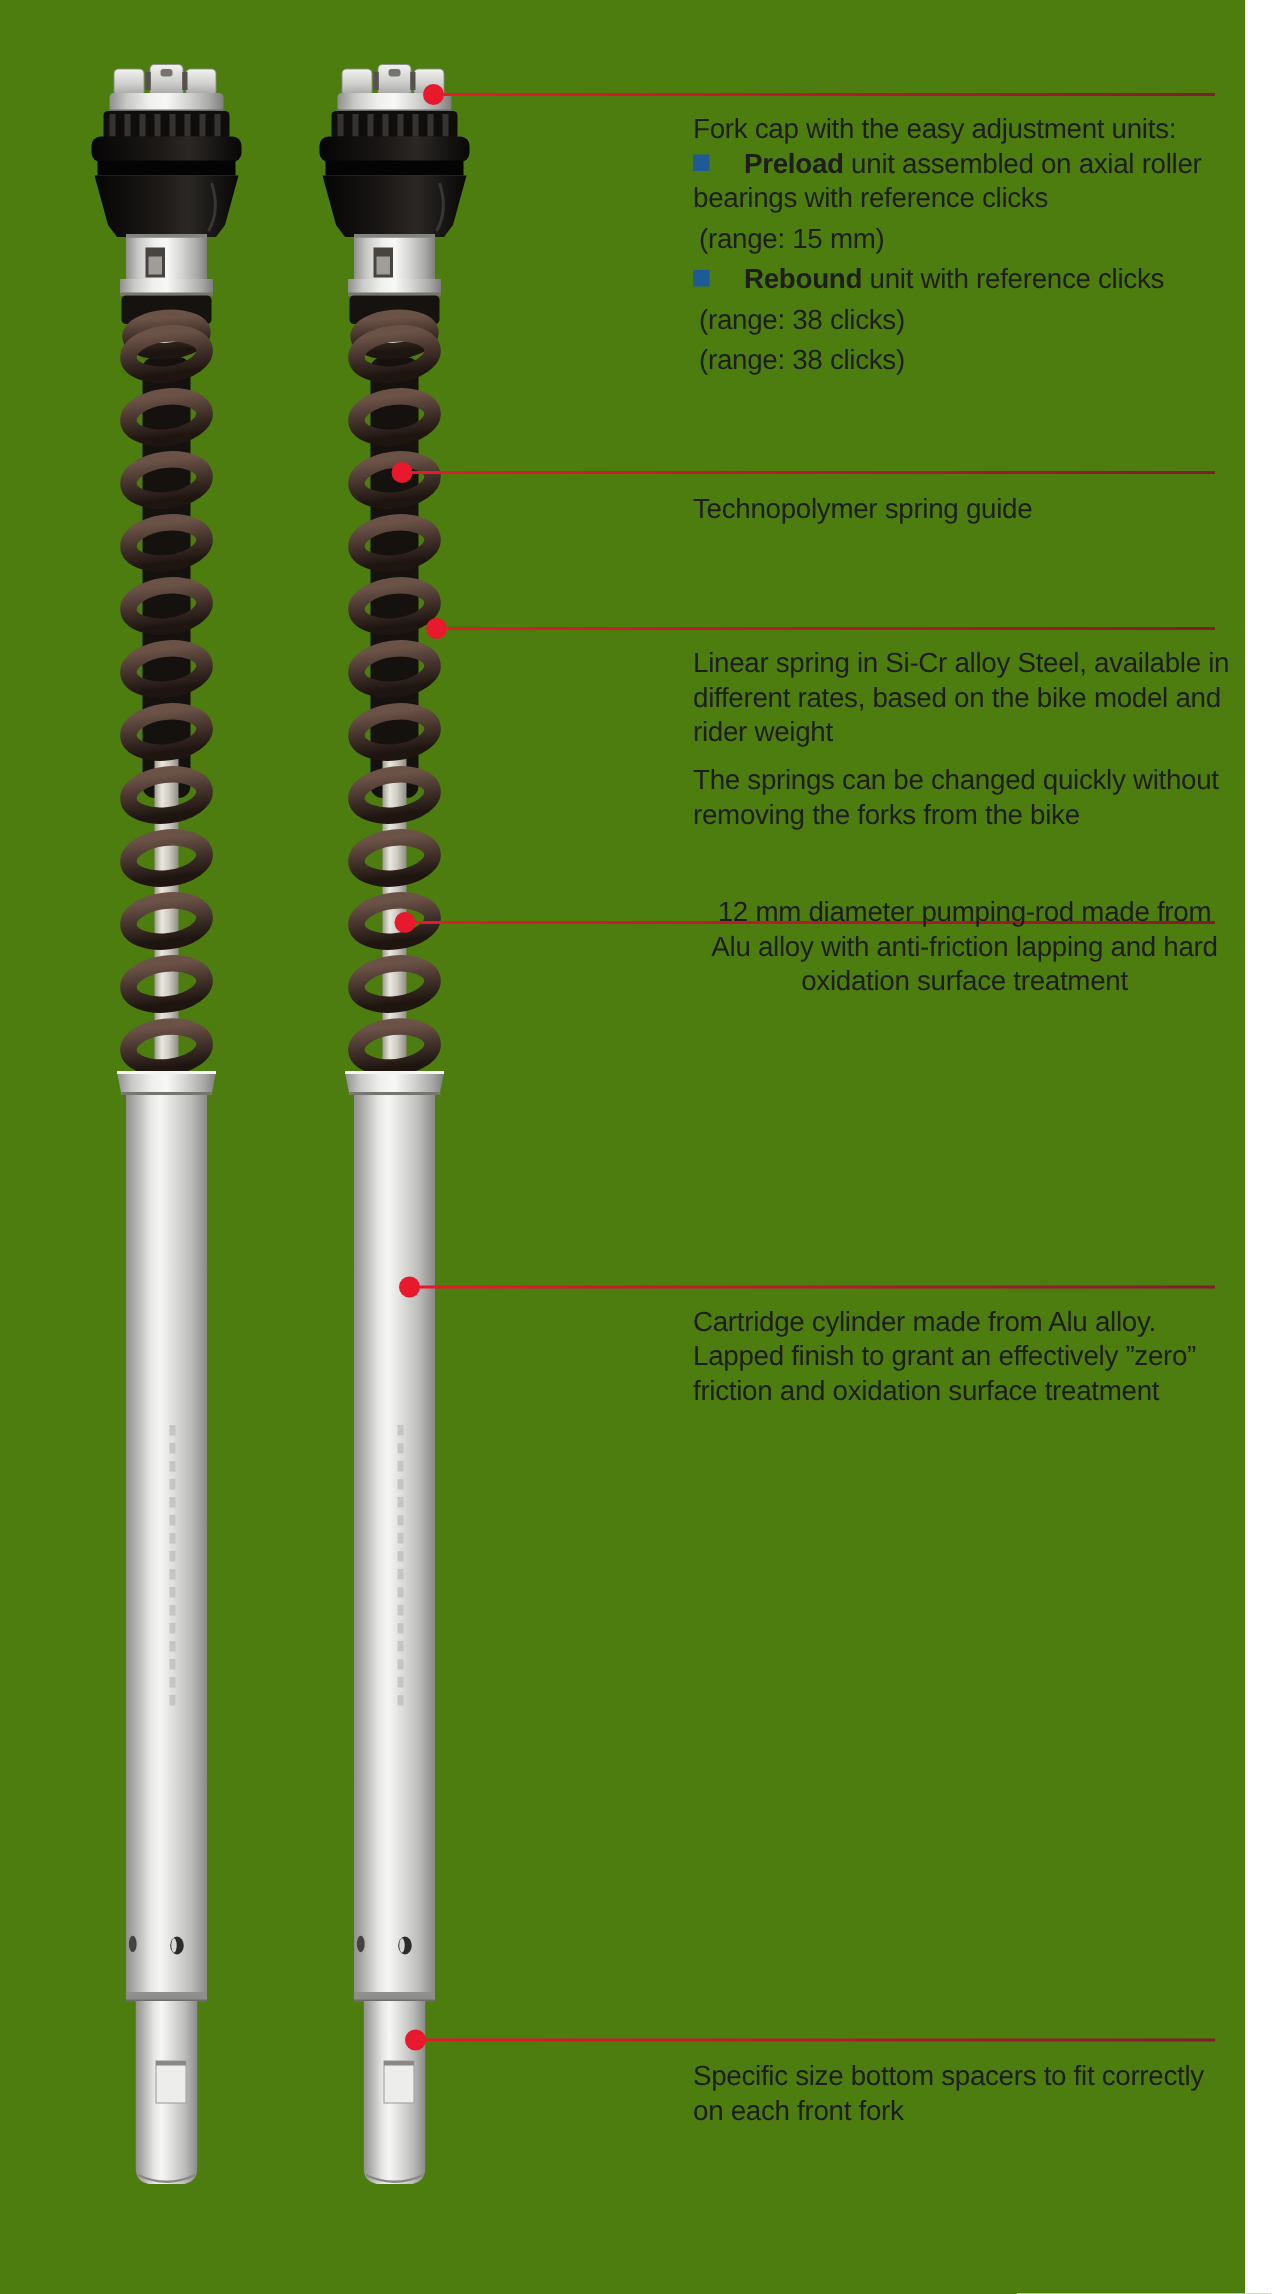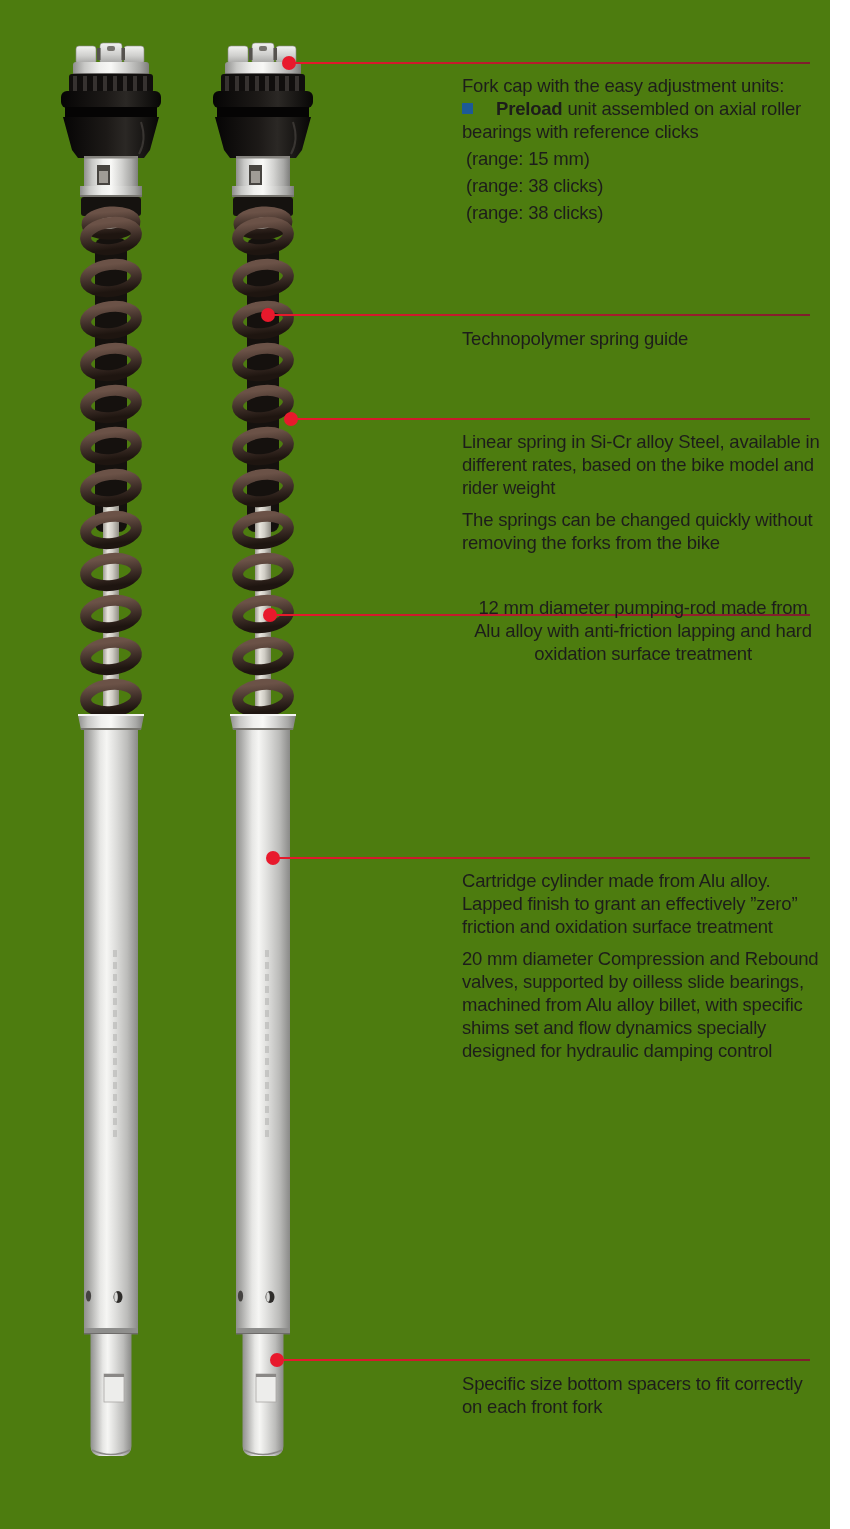--- a/index.html
+++ b/index.html
@@ -177,20 +177,21 @@
   <div class="callout-dot" style="left:266px;top:851px;"></div>
 
   <div class="callout-line" style="left:277px;top:1359px;width:533px;"></div>
   <div class="callout-dot" style="left:270px;top:1353px;"></div>
 
   <div class="note" style="top:74px;">
     <p class="title">Fork cap with the easy adjustment units:</p>
     <p class="item"><span class="sq"></span><strong>Preload</strong><span> unit assembled on axial roller
 bearings with reference clicks</span></p>
     <p class="range">(range: 15 mm)</p>
+    <p class="item"><span class="sq"></span><strong>Rebound</strong><span> unit with reference clicks</span></p>
     <p class="range">(range: 38 clicks)</p>
     <p class="range">(range: 38 clicks)</p>
   </div>
 
   <div class="note" style="top:430px;">
     <p>Linear spring in Si-Cr alloy Steel, available in
 different rates, based on the bike model and
 rider weight</p>
     <p>The springs can be changed quickly without
 removing the forks from the bike</p>
@@ -203,25 +204,20 @@
   <div class="note" style="top:596px;text-align:center;">
     <p>12 mm diameter pumping-rod made from
 Alu alloy with anti-friction lapping and hard
 oxidation surface treatment</p>
   </div>
 
   <div class="note" style="top:869px;">
     <p>Cartridge cylinder made from Alu alloy.
 Lapped finish to grant an effectively ”zero”
 friction and oxidation surface treatment</p>
-    <p>20 mm diameter Compression and Rebound
-valves, supported by oilless slide bearings,
-machined from Alu alloy billet, with specific
-shims set and flow dynamics specially
-designed for  hydraulic damping control</p>
   </div>
 
   <div class="note" style="top:1372px;">
     <p>Specific size bottom spacers to fit correctly
 on each front fork</p>
   </div>
 
 </div>
 
 </body></html>

